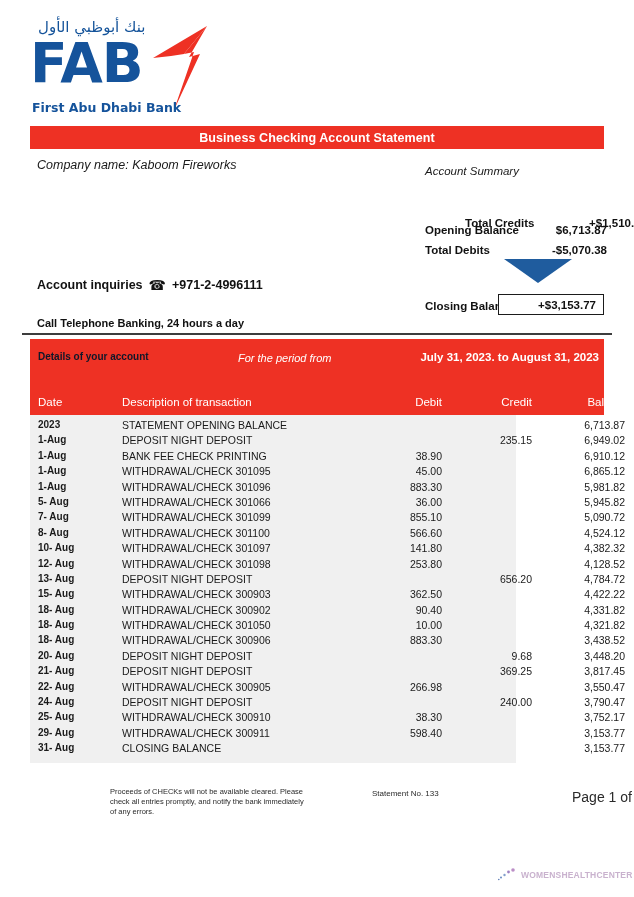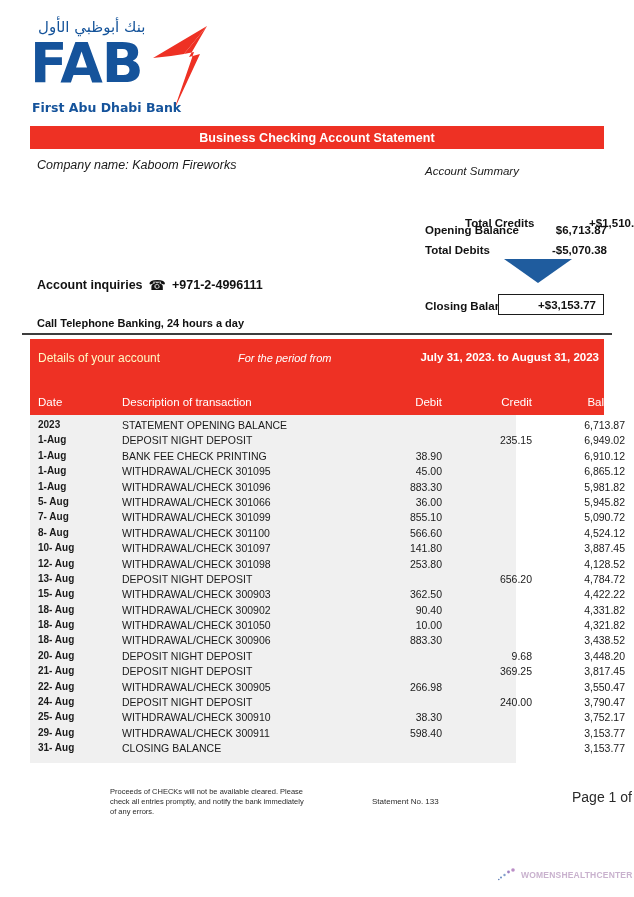--- a/index.html
+++ b/index.html
@@ -209,23 +209,23 @@
     left: 30px;
     top: 339px;
     width: 574px;
     height: 76px;
     background: #EE3124;
   }
   .details-title {
     position: absolute;
     left: 8px;
     top: 12px;
-    font-size: 12px;
-    font-weight: normal;
-    color: #fef9c3;
+    font-size: 10px;
+    font-weight: bold;
+    color: #0f172a;
   }
   .details-period-lbl {
     position: absolute;
     left: 208px;
     top: 13px;
     font-size: 11px;
     font-style: italic;
     color: #ffffff;
   }
   .details-period-val {
@@ -312,21 +312,20 @@
     line-height: 10px;
     color: #2a2a2a;
   }
   .footer-stmt {
     position: absolute;
     left: 372px;
     top: 789px;
     font-size: 8px;
     color: #2a2a2a;
     white-space: nowrap;
-    margin-top: 8px;
   }
   .footer-page {
     position: absolute;
     left: 572px;
     top: 789px;
     font-size: 14px;
     color: #2a2a2a;
     white-space: nowrap;
   }
 
@@ -466,21 +465,21 @@
       <span class="c-desc">WITHDRAWAL/CHECK 301100</span>
       <span class="c-debit">566.60</span>
       <span class="c-credit"></span>
       <span class="c-balance">4,524.12</span>
     </div>
     <div class="txn-row">
       <span class="c-date">10- Aug</span>
       <span class="c-desc">WITHDRAWAL/CHECK 301097</span>
       <span class="c-debit">141.80</span>
       <span class="c-credit"></span>
-      <span class="c-balance">3,887.45</span>
+      <span class="c-balance">4,382.32</span>
     </div>
     <div class="txn-row">
       <span class="c-date">12- Aug</span>
       <span class="c-desc">WITHDRAWAL/CHECK 301098</span>
       <span class="c-debit">253.80</span>
       <span class="c-credit"></span>
       <span class="c-balance">4,128.52</span>
     </div>
     <div class="txn-row">
       <span class="c-date">13- Aug</span>

